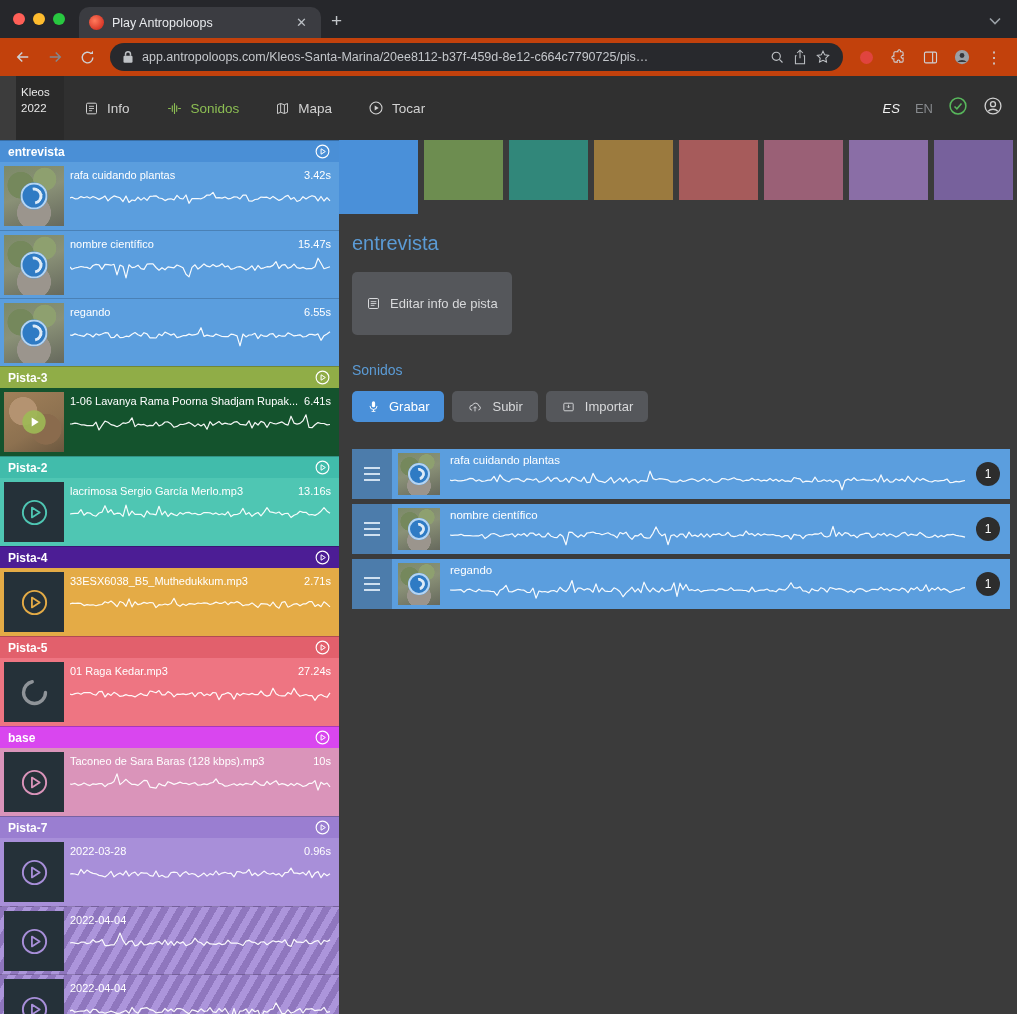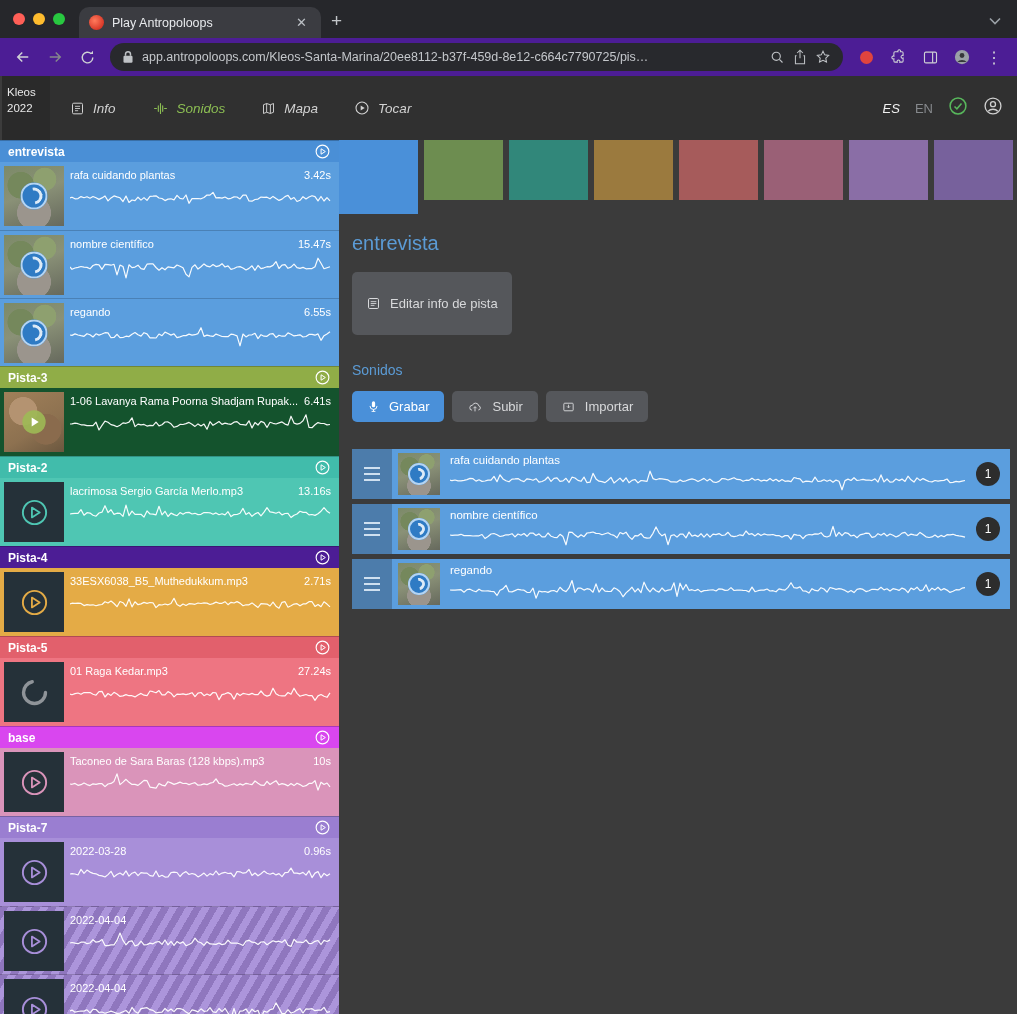--- a/index.html
+++ b/index.html
@@ -11,42 +11,42 @@
   .traffic { display:flex; gap:8px; align-items:center; padding:0 14px 13px 13px; }
   .dot { width:12px; height:12px; border-radius:50%; }
   .dot.red{background:#ff5f57;} .dot.yellow{background:#febc2e;} .dot.green{background:#28c840;}
   .tab { width:242px; height:31px; background:#3b3c41; border-radius:10px 10px 0 0; display:flex; align-items:center; gap:8px; padding:0 10px; color:#e8eaed; font-size:12.5px; }
   .favicon { width:15px; height:15px; border-radius:50%; background:radial-gradient(circle at 38% 38%, #ff7a5c, #d63425 75%); flex:none; }
   .tab-title { flex:1; white-space:nowrap; overflow:hidden; text-overflow:ellipsis; }
   .tab-close { color:#bdc1c6; font-size:13px; padding:2px 4px; border-radius:4px; }
   .newtab { color:#c3c6ca; font-size:19px; padding:0 10px 6px 10px; }
   .strip-chevron { margin-left:auto; color:#9aa0a6; padding:0 16px 10px 0; font-size:12px; }
 
-  .navbar { position:absolute; top:38px; left:0; right:0; height:38px; background:#4c1d95; display:flex; align-items:center; padding:0 8px; gap:2px; }
+  .navbar { position:absolute; top:38px; left:0; right:0; height:38px; background:#c2410c; display:flex; align-items:center; padding:0 8px; gap:2px; }
   .nav-icon { width:30px; height:30px; border-radius:50%; display:flex; align-items:center; justify-content:center; color:#cfd1d5; flex:none; }
   .nav-icon.dim { color:#84878c; }
   .nav-icon svg { display:block; }
   .omnibox { flex:1; height:28px; background:#28292d; border-radius:14px; display:flex; align-items:center; gap:8px; padding:0 12px; margin:0 6px; min-width:0; }
   .url-text { flex:1; color:#c4c7cb; font-size:12.5px; white-space:nowrap; overflow:hidden; }
   .omni-icon { color:#bfc2c6; flex:none; display:flex; }
   .ext-dot { width:13px; height:13px; border-radius:50%; background:#e0443e; }
 
   
-  .app-header { position:absolute; top:76px; left:2px; right:0; height:64px; background:#303030; display:flex; align-items:stretch; }
+  .app-header { position:absolute; top:76px; left:16px; right:0; height:64px; background:#303030; display:flex; align-items:stretch; }
   .project-label { width:48px; background:#2a2a2a; color:#e8e8e8; font-size:11.5px; line-height:1.35; padding:9px 5px; flex:none; }
   .header-image { width:291px; flex:none; position:relative; overflow:hidden; background:
       radial-gradient(circle at 12% 30%, #c5a8a0 0 12%, transparent 13%),
       radial-gradient(circle at 38% 65%, #b9a58a 0 13%, transparent 14%),
       radial-gradient(circle at 62% 30%, #8f9a7b 0 11%, transparent 12%),
       radial-gradient(circle at 84% 62%, #c2938d 0 13%, transparent 14%),
       linear-gradient(100deg, #a08e84, #b09d8e 50%, #96867c); }
   .header-image::before { content:""; position:absolute; inset:0; background:rgba(30,30,30,0.25); }
   .dashed-box { position:absolute; top:3px; bottom:3px; right:3px; width:148px; border:2px dashed rgba(238,220,90,0.95); }
   .header-title { position:absolute; left:12px; right:6px; top:50%; transform:translateY(-50%); color:#fff; font-size:13px; text-shadow:0 1px 3px rgba(0,0,0,0.85); }
-  .app-tabs { display:flex; gap:36px; padding-left:20px;font-style:italic; }
+  .app-tabs { display:flex; gap:36px; padding-left:20px; }
   .app-tab { display:flex; align-items:center; gap:8px; color:#d2d2d2; font-size:13.5px; cursor:default; }
   .app-tab svg { display:block; }
   .app-tab.active { color:#8cbe53; }
   .header-right { margin-left:auto; display:flex; align-items:center; gap:15px; padding-right:14px; }
   .lang { font-size:13px; }
   .lang.active { color:#f0f0f0;font-style:italic; }
   .lang.inactive { color:#86898d; }
 
   
   .sidebar { position:absolute; top:140px; left:0; width:339px; bottom:0; overflow:hidden; background:#2f2f2f; }

